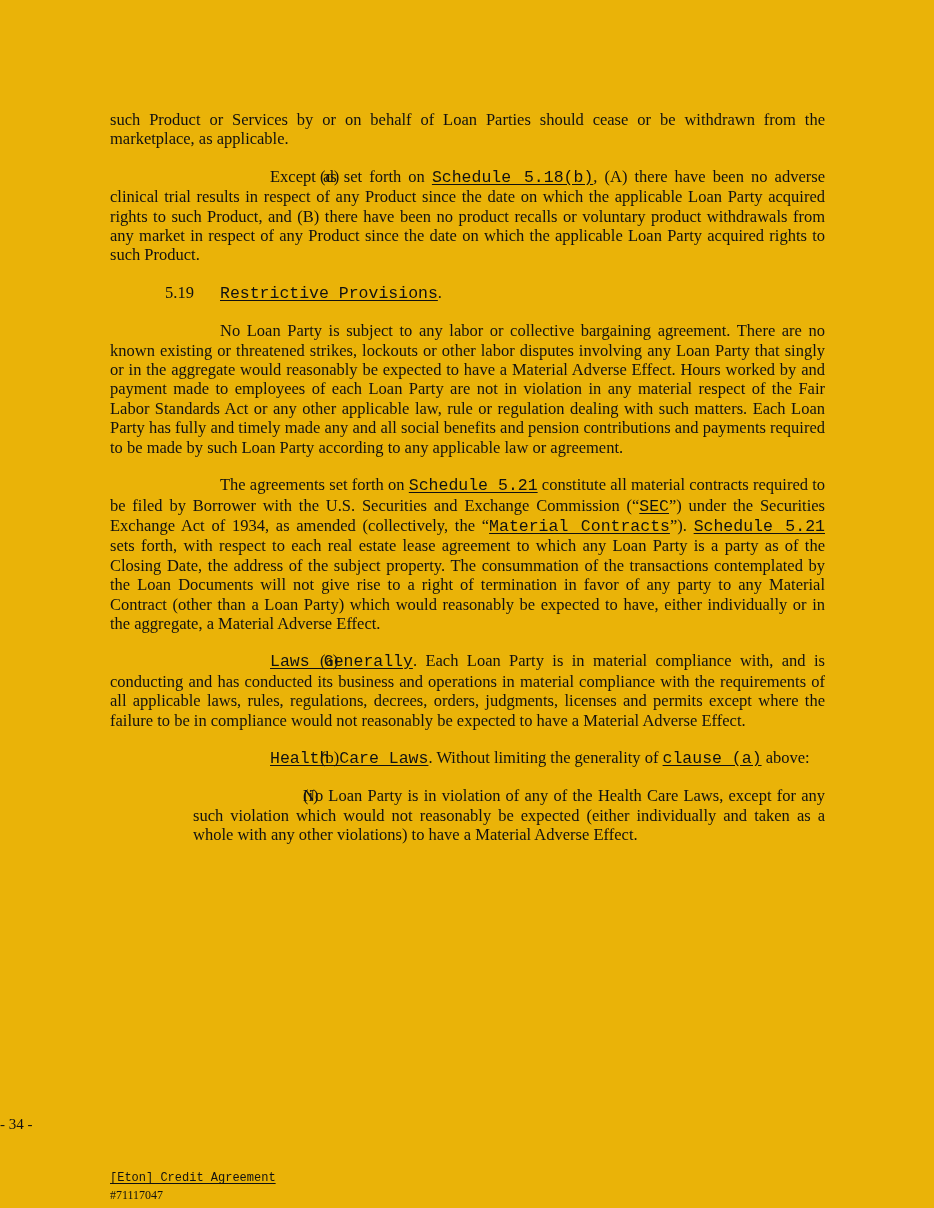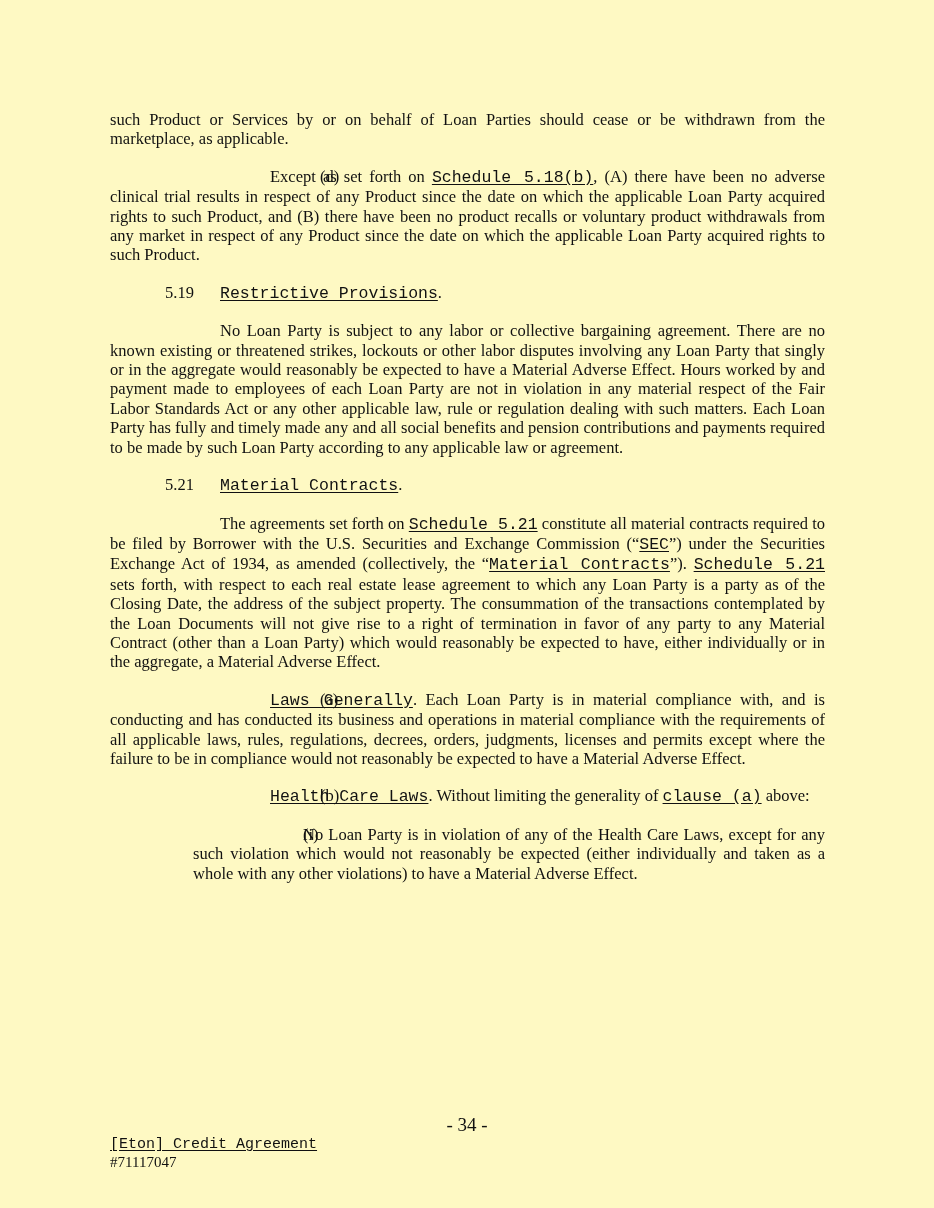--- a/index.html
+++ b/index.html
@@ -1,20 +1,20 @@
 <!DOCTYPE html>
 <html><head>
 <meta charset="utf-8">
 <style>
   html, body { margin: 0; padding: 0; background: #ffffff; }
   .page {
     position: relative;
     width: 934px;
     height: 1208px;
-    background: #fef9c3;
+    background: #eab308;
     color: #111111;
     font-family: "Liberation Serif", serif;
     font-size: 16.5px;
     line-height: 19.4px;
     overflow: hidden;
   }
   .content {
     position: absolute;
     left: 110px;
     top: 110px;
@@ -26,42 +26,40 @@
   .para.lettered { text-indent: 105px; }
   .para.roman { margin-left: 83px; text-indent: 55px; }
   .marker { display: inline-block; width: 55px; }
   .heading { margin: 16px 0 18px 0; padding-left: 55px; }
   .hnum { display: inline-block; width: 55px; }
   .u { text-decoration: underline; text-underline-offset: 2px; font-family: Liberation Mono, monospace; }
   .page-number {
     position: absolute;
     left: 0; right: 0;
     top: 1116px;
-    text-align: center;
-    font-size: 19px;
+    font-size: 15px;
     line-height: 17px;
   }
   .footer {
     position: absolute;
     left: 110px;
-    top: 1135px;
-    font-size: 15px;
+    top: 1169px;
+    font-size: 12px;
     line-height: 16.5px;
   }
 </style>
 </head>
 <body>
 
 <div class="page">
   <div class="content">
       <p class="para flush"><span>such Product or Services by or on behalf of Loan Parties should cease or be withdrawn from the marketplace, as applicable.</span></p>
       <p class="para lettered"><span class="marker">(d)</span><span>Except as set forth on </span><span class="u">Schedule 5.18(b)</span><span>, (A) there have been no adverse clinical trial results in respect of any Product since the date on which the applicable Loan Party acquired rights to such Product, and (B) there have been no product recalls or voluntary product withdrawals from any market in respect of any Product since the date on which the applicable Loan Party acquired rights to such Product.</span></p>
       <div class="heading"><span class="hnum">5.19</span><span class="u">Restrictive Provisions</span><span>.</span></div>
       <p class="para indent"><span>No Loan Party is subject to any labor or collective bargaining agreement.  There are no known existing or threatened strikes, lockouts or other labor disputes involving any Loan Party that singly or in the aggregate would reasonably be expected to have a Material Adverse Effect.  Hours worked by and payment made to employees of each Loan Party are not in violation in any material respect of the Fair Labor Standards Act or any other applicable law, rule or regulation dealing with such matters.  Each Loan Party has fully and timely made any and all social benefits and pension contributions and payments required to be made by such Loan Party according to any applicable law or agreement.</span></p>
-      <div class="heading"><span class="hnum">5.21</span><span class="u">Material Contracts</span><span>.</span></div>
       <p class="para indent"><span>The agreements set forth on </span><span class="u">Schedule 5.21</span><span> constitute all material contracts required to be filed by Borrower with the U.S. Securities and Exchange Commission (“</span><span class="u">SEC</span><span>”) under the Securities Exchange Act of 1934, as amended (collectively, the “</span><span class="u">Material Contracts</span><span>”).  </span><span class="u">Schedule 5.21</span><span> sets forth, with respect to each real estate lease agreement to which any Loan Party is a party as of the Closing Date, the address of the subject property.  The consummation of the transactions contemplated by the Loan Documents will not give rise to a right of termination in favor of any party to any Material Contract (other than a Loan Party) which would reasonably be expected to have, either individually or in the aggregate, a Material Adverse Effect.</span></p>
       <p class="para lettered"><span class="marker">(a)</span><span class="u">Laws Generally</span><span>.  Each Loan Party is in material compliance with, and is conducting and has conducted its business and operations in material compliance with the requirements of all applicable laws, rules, regulations, decrees, orders, judgments, licenses and permits except where the failure to be in compliance would not reasonably be expected to have a Material Adverse Effect.</span></p>
       <p class="para lettered"><span class="marker">(b)</span><span class="u">Health Care Laws</span><span>.  Without limiting the generality of </span><span class="u">clause (a)</span><span> above:</span></p>
       <p class="para roman"><span class="marker">(i)</span><span>No Loan Party is in violation of any of the Health Care Laws, except for any such violation which would not reasonably be expected (either individually and taken as a whole with any other violations) to have a Material Adverse Effect.</span></p>
     </div>
   <div class="page-number">- 34 -</div>
   <div class="footer">
     <div><span class="u">[Eton] Credit Agreement</span></div>
     <div>#71117047</div>
   </div>

